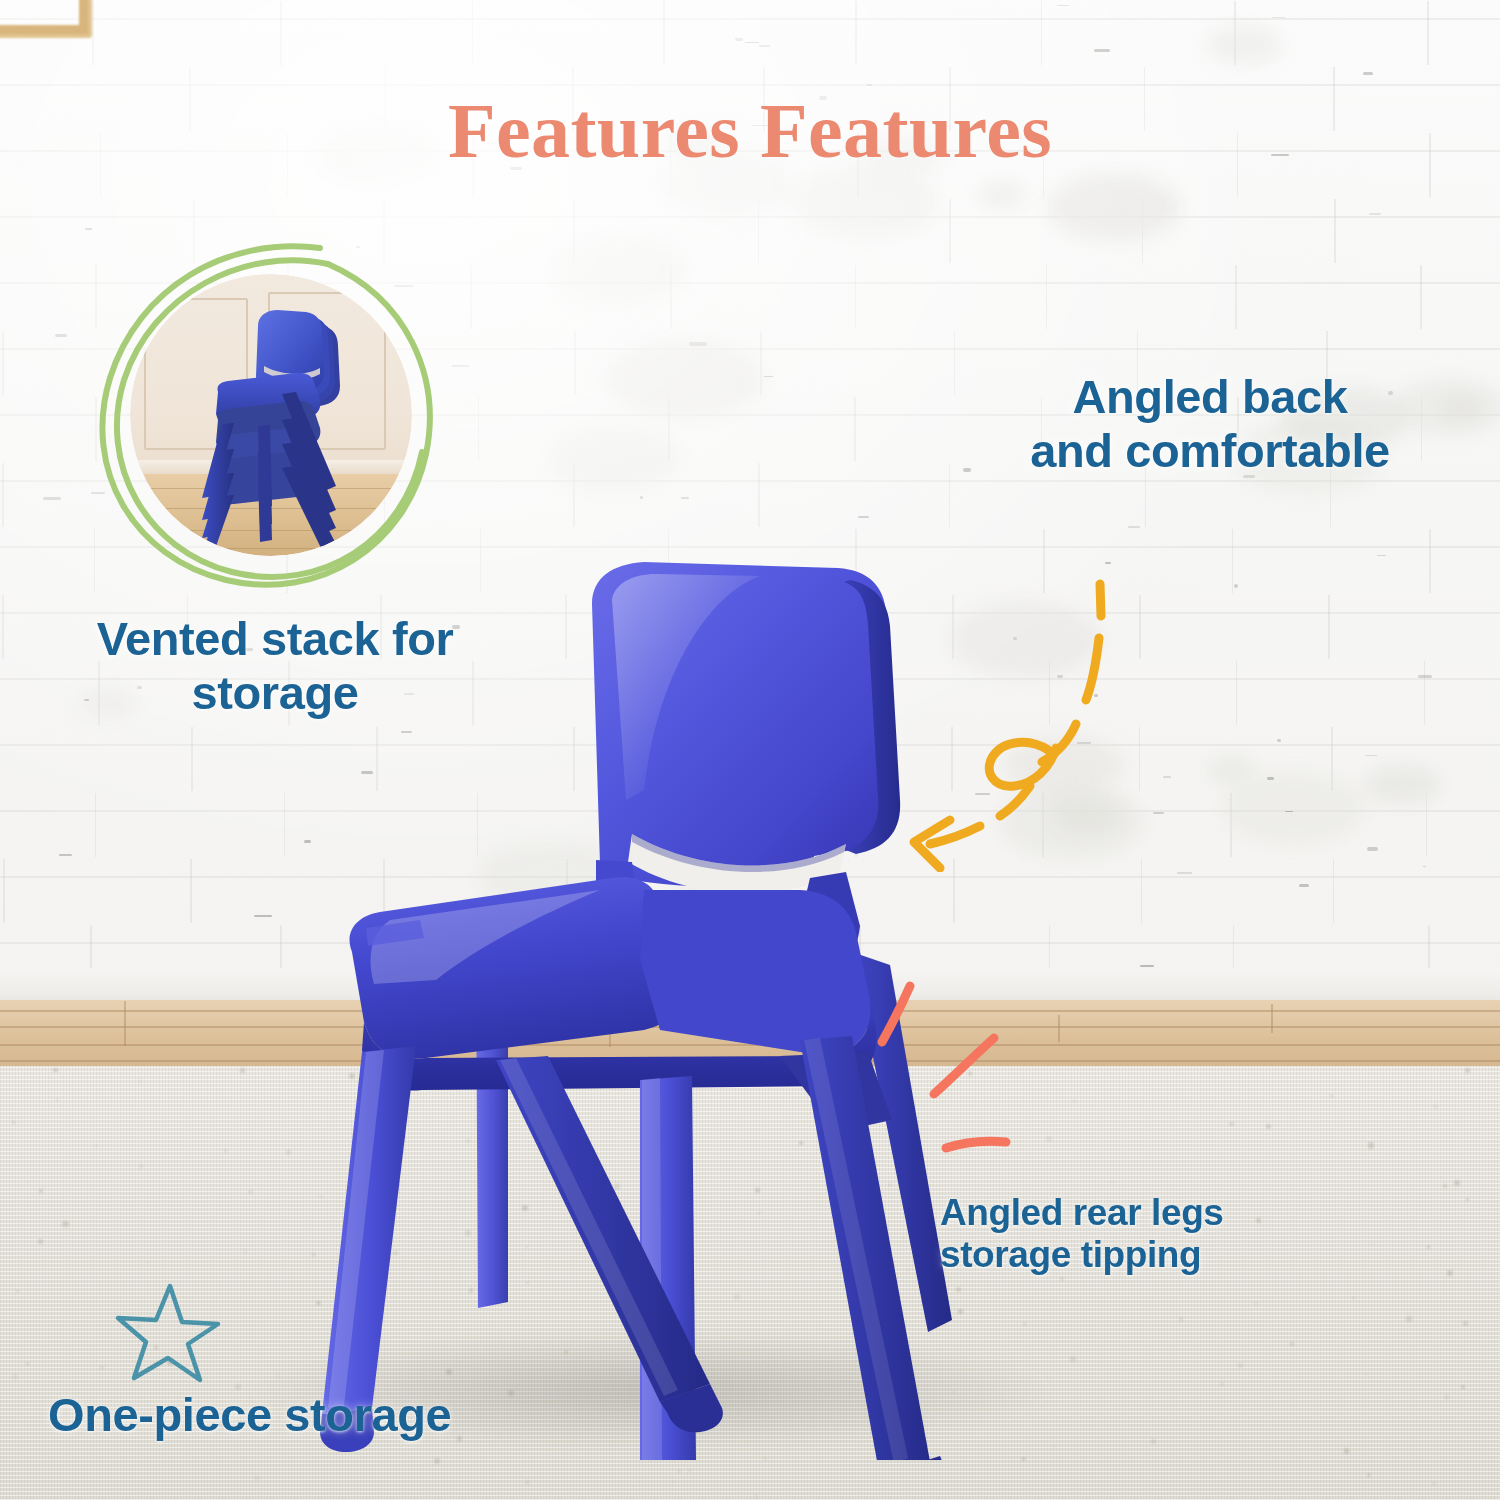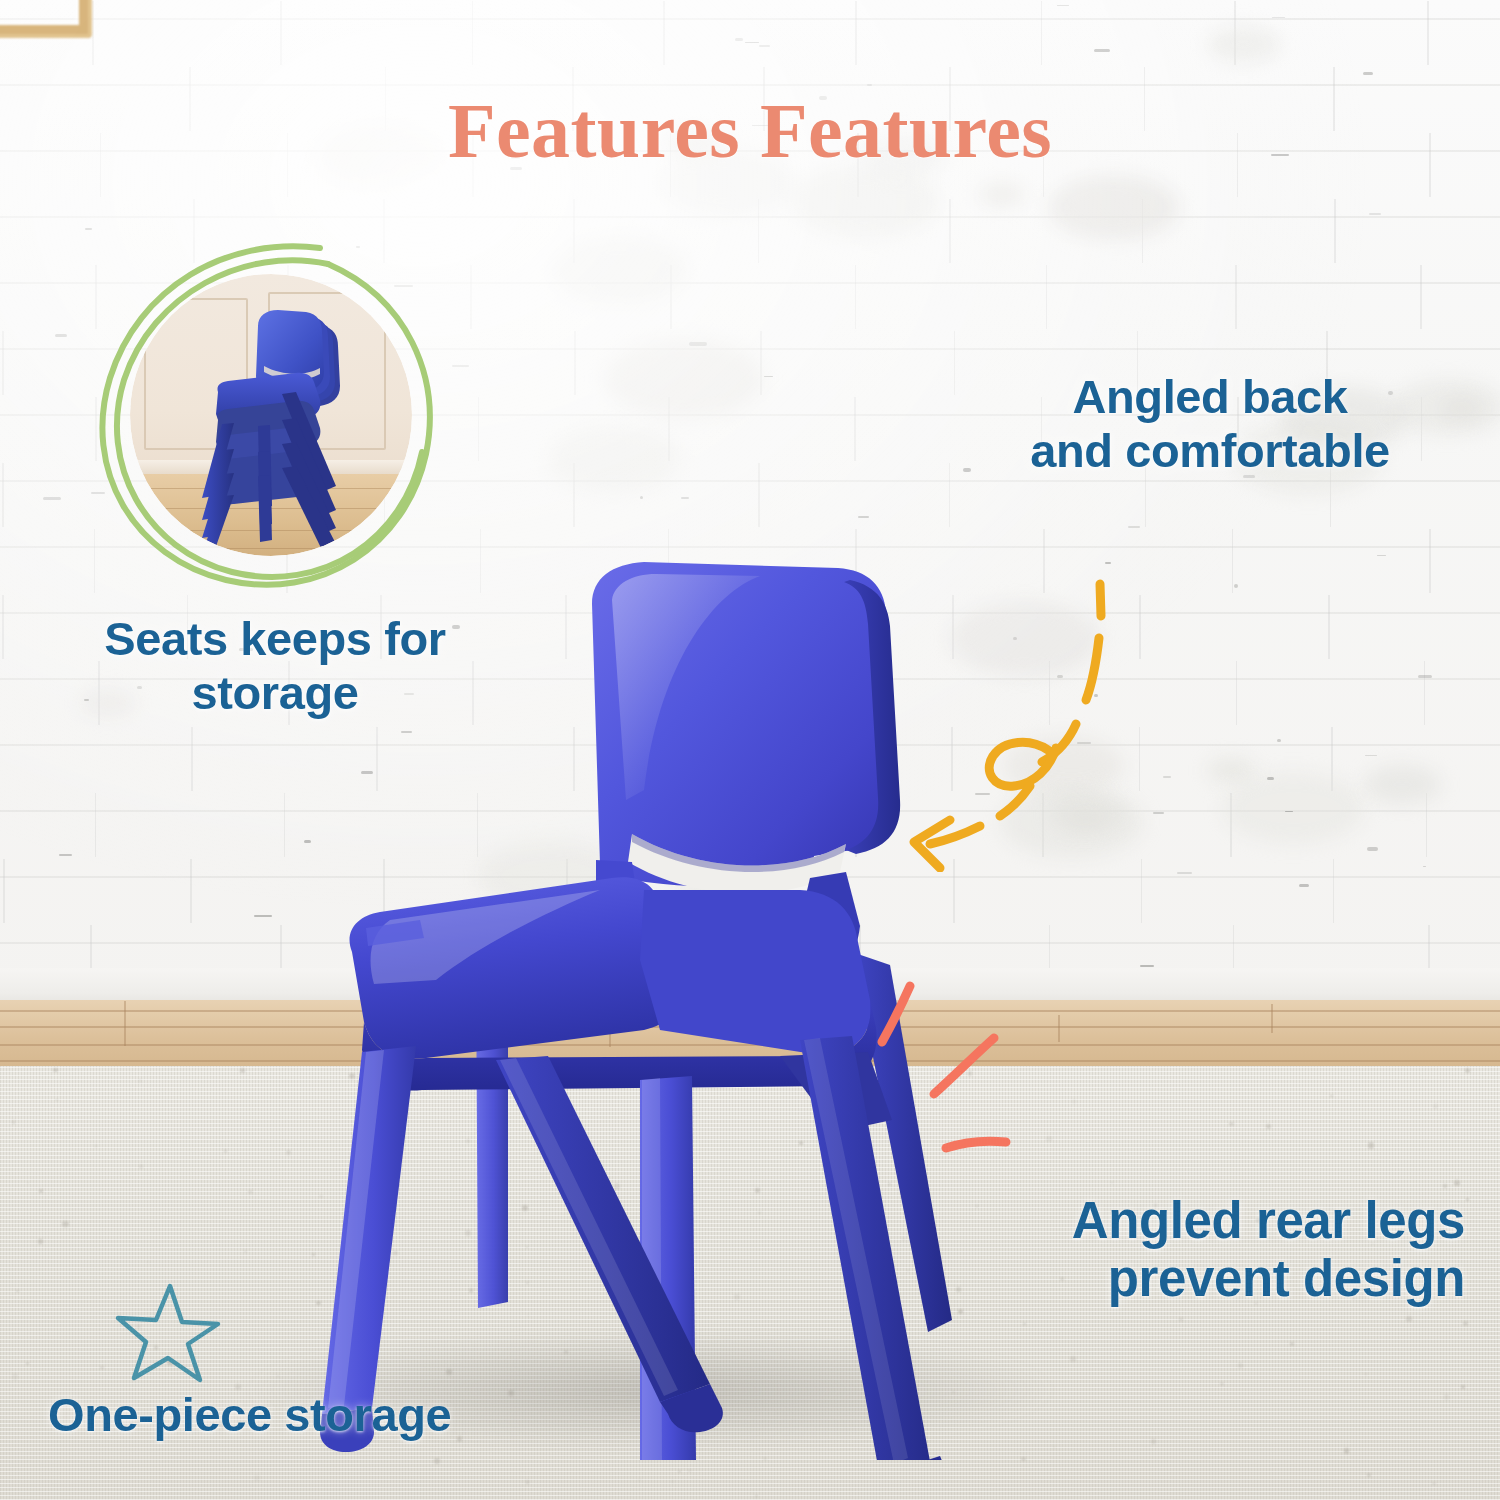--- a/index.html
+++ b/index.html
@@ -100,21 +100,21 @@
   .callout {
     position:absolute;
     color:#1b6295;
     font-weight:700;
     line-height:1.14;
     letter-spacing:-.4px;
     text-shadow:0 1px 3px rgba(255,255,255,.75), 0 0 10px rgba(255,255,255,.55);
   }
   #callout-vented { left:960px; top:370px; width:500px; text-align:center; font-size:47px; }
   #callout-stack  { left:40px;  top:612px; width:470px; text-align:center; font-size:47px; }
-  #callout-legs   { left:985px; top:1192px; width:480px; text-align:right; font-size:51px; }
+  #callout-legs   { left:940px; top:1192px; width:480px; text-align:left; font-size:37px; }
   #callout-one    { left:48px;  top:1388px; width:520px; text-align:left;  font-size:47px; }
 
   
   .inset {
     position:absolute; left:130px; top:274px; width:282px; height:282px;
     border-radius:50%; overflow:hidden;
     -webkit-mask-image:radial-gradient(circle at 50% 50%, #000 72%, rgba(0,0,0,0) 99%);
             mask-image:radial-gradient(circle at 50% 50%, #000 72%, rgba(0,0,0,0) 99%);
   }
   .inset .room-wall {
@@ -742,26 +742,26 @@
   </svg>
 
   <div class="title">Features Features</div>
 
   <div class="callout" id="callout-vented">
     <div>Angled back</div>
     <div>and comfortable</div>
   </div>
 
   <div class="callout" id="callout-stack">
-    <div>Seats keeps for</div>
+    <div>Vented stack for</div>
     <div>storage</div>
   </div>
 
   <div class="callout" id="callout-legs">
     <div>Angled rear legs</div>
-    <div>prevent design</div>
+    <div>storage tipping</div>
   </div>
 
   <div class="callout" id="callout-one">
     <div>One-piece storage</div>
   </div>
 
 </div>
 
 </body></html>

